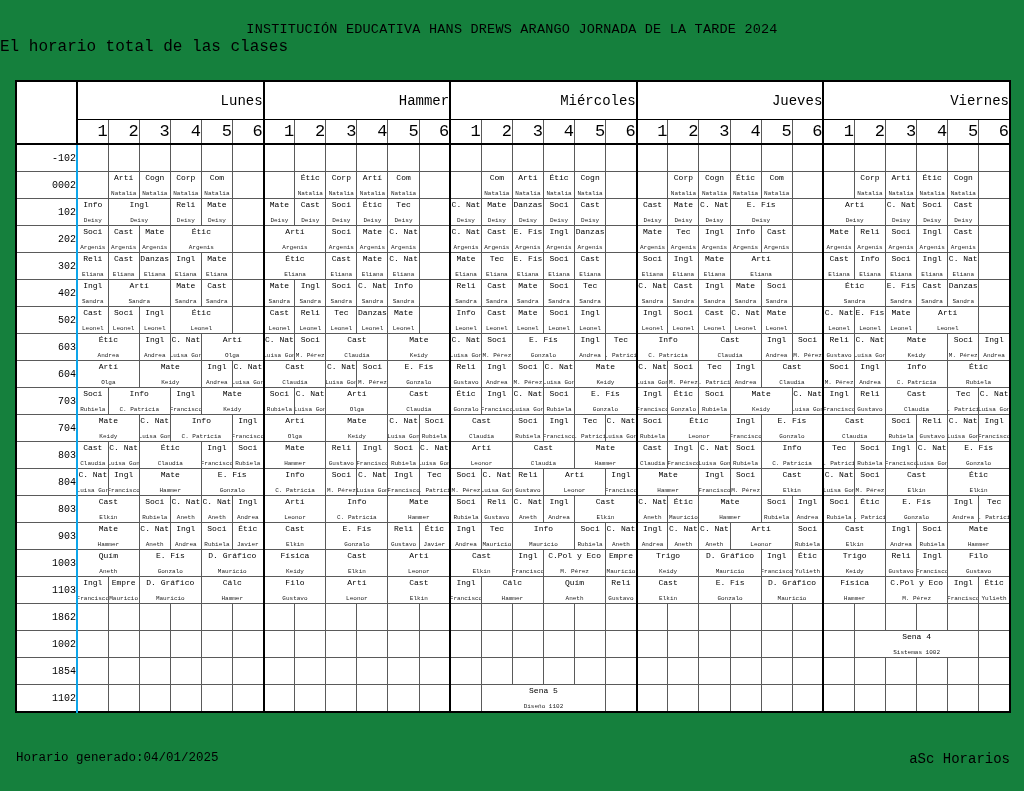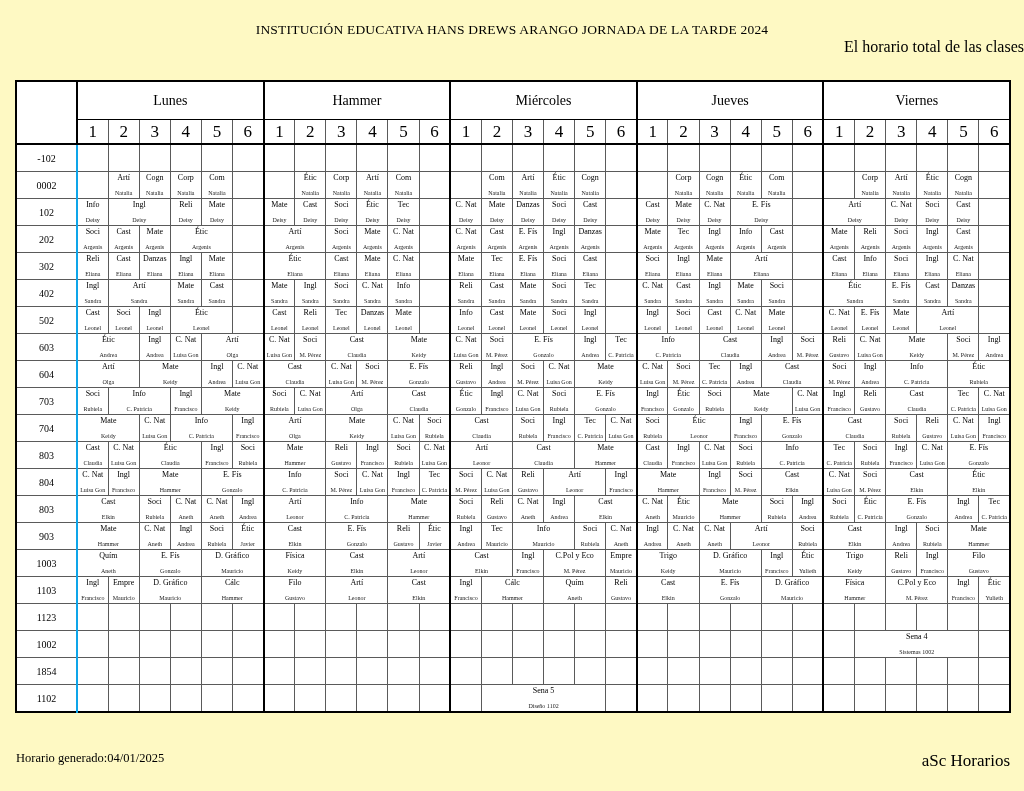--- a/index.html
+++ b/index.html
@@ -1,37 +1,37 @@
 <!DOCTYPE html>
 <html><head>
 <meta charset="utf-8">
 <style>
   html,body{margin:0;padding:0;background:#ffffff;}
-  .page{position:relative;width:1024px;height:791px;background:#fef9c3;overflow:hidden;
-        font-family:Liberation Serif, serif;color:#000;}
+  .page{position:relative;width:1024px;height:791px;background:#15803d;overflow:hidden;
+        font-family:Liberation Mono, monospace;color:#000;}
   .t1{position:absolute;top:22px;left:0;width:100%;text-align:center;font-size:13.5px;letter-spacing:0.2px;}
-  .t2{position:absolute;top:38px;left:0;width:100%;text-align:right;font-size:16px;}
+  .t2{position:absolute;top:38px;left:0;width:100%;text-align:left;font-size:16px;}
   table.tt{position:absolute;left:15px;top:80px;width:994px;border-collapse:collapse;
            table-layout:fixed;border:2px solid #000;}
   col.lbl{width:61px;}
   col.p{width:31.1px;}
   th,td{border:1px solid #5a5a5a;padding:0;background:#fff;}
-  th{font-weight:normal;}
+  th{font-weight:normal;text-align:right;}
   th.corner{border-right:2px solid #000;border-bottom:2px solid #000;}
   th.day{height:37px;font-size:14px;border-left:2px solid #000;border-bottom:1px solid #000;}
   th.num{height:23px;font-size:17px;border-bottom:2px solid #000;}
   tbody th.rl{font-size:10px;border-right:2px solid #0ea5e9;}
   td{height:26px;vertical-align:top;}
   td.ds,th.ds{border-left:2px solid #000;}
   .cw{height:24px;padding:1px 1px;display:flex;flex-direction:column;
       justify-content:space-between;align-items:center;overflow:hidden;}
   .sub{font-size:8px;line-height:9px;white-space:nowrap;}
   .tch{font-size:6px;line-height:7px;color:#1c1c1c;white-space:nowrap;}
   .fl{position:absolute;left:16px;top:751px;font-size:12.5px;}
-  .fr{position:absolute;right:14px;top:751px;font-size:17px;text-align:right;}
+  .fr{position:absolute;right:14px;top:751px;font-size:14px;text-align:right;}
 </style>
 </head>
 <body>
 
 <div class="page">
   <div class="t1">INSTITUCIÓN EDUCATIVA HANS DREWS ARANGO JORNADA DE LA TARDE 2024</div>
   <div class="t2">El horario total de las clases</div>
 
   <table class="tt">
     <colgroup>
@@ -2320,21 +2320,21 @@
             </div>
           </td>
           <td class="cls" colspan="1">
             <div class="cw">
               <div class="sub">Étic</div>
               <div class="tch">Yulieth</div>
             </div>
           </td>
         </tr>
         <tr>
-          <th class="rl">1123</th>
+          <th class="rl">1862</th>
           <td class="ds emp" colspan="1"></td>
           <td class="emp" colspan="1"></td>
           <td class="emp" colspan="1"></td>
           <td class="emp" colspan="1"></td>
           <td class="emp" colspan="1"></td>
           <td class="emp" colspan="1"></td>
           <td class="ds emp" colspan="1"></td>
           <td class="emp" colspan="1"></td>
           <td class="emp" colspan="1"></td>
           <td class="emp" colspan="1"></td>

